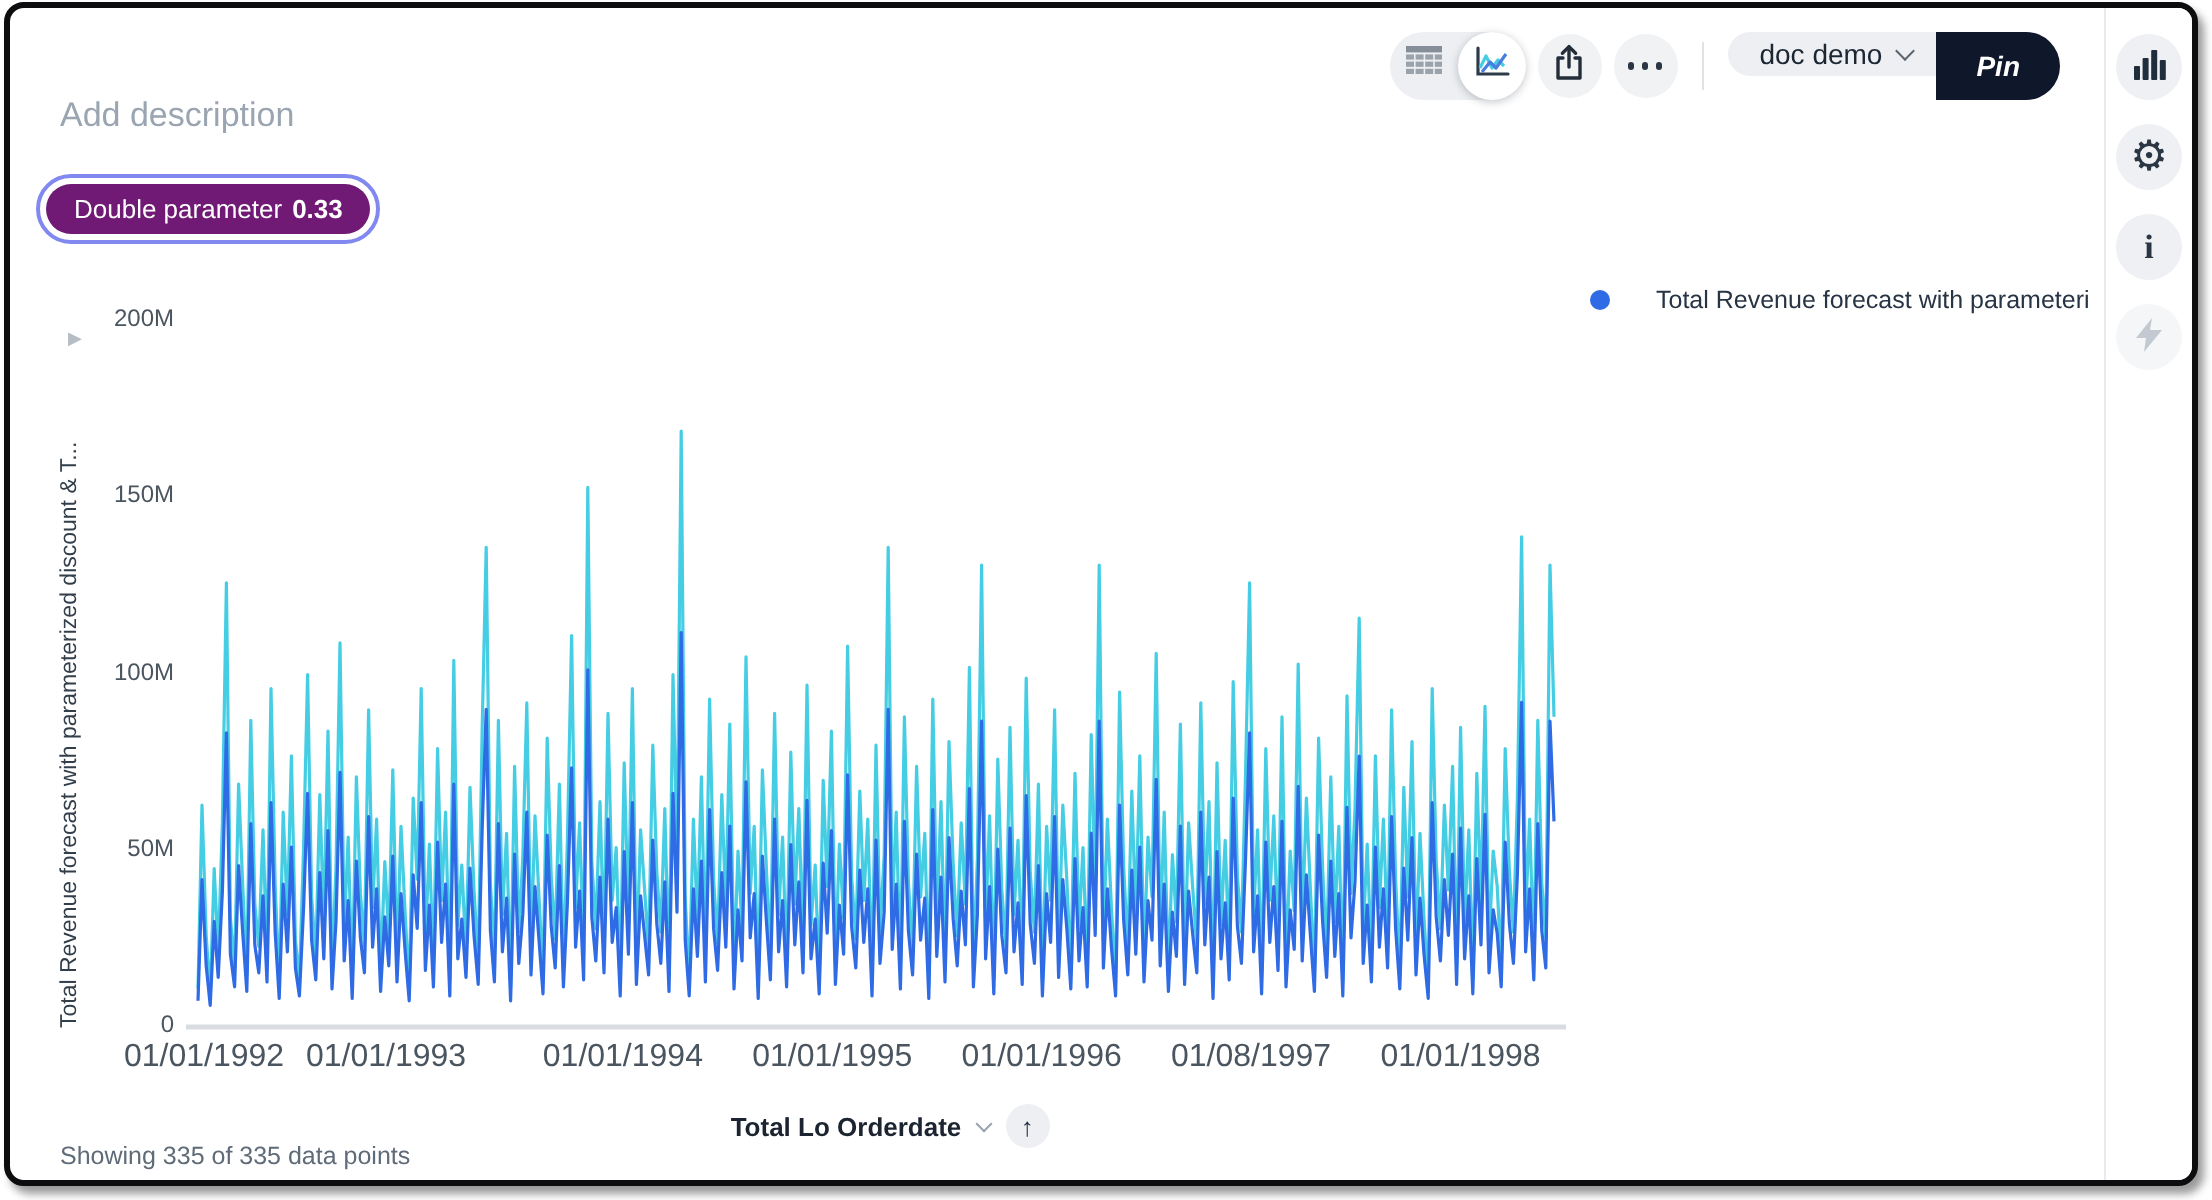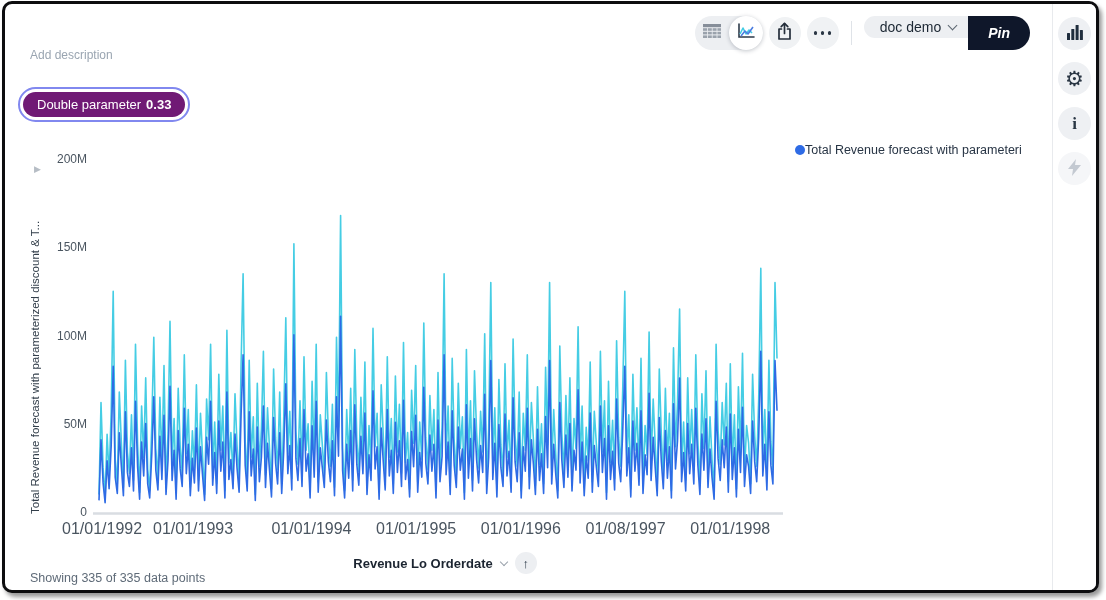--- a/index.html
+++ b/index.html
@@ -3,21 +3,21 @@
 <meta charset="utf-8">
 <style>
   * { margin:0; padding:0; box-sizing:border-box; }
   html,body { width:1106px; height:600px; background:#fff; font-family:"Liberation Sans", sans-serif; }
   .frame { position:absolute; left:2px; top:1px; width:1097px; height:592px;
            border:3px solid #0d0d0f; border-radius:10px; background:#fff;
            box-shadow:3px 4px 4px rgba(0,0,0,.4); overflow:hidden; }
 
   
   .page-title { position:absolute; left:25px; top:16px; font-size:17px; font-weight:700; color:#121a24; }
-  .page-desc  { position:absolute; left:25px; top:44px; font-size:12px; color:#9aa5b1; cursor:text; }
+  .page-desc  { position:absolute; left:25px; top:44px; font-size:17px; color:#9aa5b1; cursor:text; }
 
   
   .toolbar { position:absolute; top:12px; right:66px; height:34px; display:flex; align-items:center; gap:6px; }
   .seg-toggle { display:flex; align-items:center; background:#edeff2; border-radius:17px; height:34px; }
   .seg { width:34px; height:34px; display:flex; align-items:center; justify-content:center; cursor:pointer; }
   .seg.active { background:#fff; border-radius:50%; box-shadow:0 1px 4px rgba(20,30,50,.25); }
   .circ-btn { width:32px; height:32px; border-radius:50%; background:#f0f2f4; display:flex; align-items:center; justify-content:center; cursor:pointer; border:none; }
   .dots { display:flex; gap:3.5px; }
   .dots i { width:3.5px; height:3.5px; border-radius:50%; background:#2a3644; }
   .tb-divider { width:1px; height:24px; background:#dfe3e8; margin:0 6px; }
@@ -28,21 +28,21 @@
   .chev { width:7px; height:7px; border-right:1.7px solid #5c6670; border-bottom:1.7px solid #5c6670;
           transform:rotate(45deg); margin-top:-3px; }
 
   
   .param-wrap { position:absolute; left:13px; top:83px; border:2px solid #8188ef; border-radius:18px; padding:3px; cursor:pointer; }
   .param-pill { background:#701a75; color:#fff; border-radius:14px; padding:5px 14px; font-size:13px; display:flex; gap:5px; align-items:center; }
   .param-pill b { font-weight:700; }
 
   
   .legend { position:absolute; left:790px; top:139px; }
-  .legend-row { display:flex; align-items:center; gap:0; margin-bottom:11px; cursor:pointer; }
+  .legend-row { display:flex; align-items:center; gap:23px; margin-bottom:11px; cursor:pointer; }
   .legend-dot { width:10px; height:10px; border-radius:50%; }
   .legend-label { font-size:12.5px; color:#273444; white-space:nowrap; }
 
   
   .ytick { position:absolute; left:30px; width:52px; text-align:right; font-size:12px; color:#4a5560; }
   .xtick { position:absolute; width:80px; text-align:center; font-size:16px; color:#4a5560; top:516px; }
   .y-axis-title { position:absolute; left:24px; top:168px; height:342px; width:16px;
                   writing-mode:vertical-rl; transform:rotate(180deg);
                   font-size:11.5px; color:#323e4a; white-space:nowrap; overflow:hidden; }
   .collapse-tri { position:absolute; left:29px; top:160px; font-size:9px; color:#b6bdc5; cursor:pointer; }
@@ -164,21 +164,21 @@
       <span class="xtick" style="left: 57px;">01/01/1992</span>
       <span class="xtick" style="left: 148px;">01/01/1993</span>
       <span class="xtick" style="left: 266.4px;">01/01/1994</span>
       <span class="xtick" style="left: 371.1px;">01/01/1995</span>
       <span class="xtick" style="left: 475.8px;">01/01/1996</span>
       <span class="xtick" style="left: 580.5px;">01/08/1997</span>
       <span class="xtick" style="left: 685.2px;">01/01/1998</span>
     </div>
 
   <div class="xaxis-ctl">
-    <span class="xaxis-label">Revenue Lo Orderdate</span>
+    <span class="xaxis-label">Total Lo Orderdate</span>
     <span class="chev-sm"></span>
     <button class="sort-btn">
       <span>↑</span>
     </button>
   </div>
 
   <div class="status-text">Showing 335 of 335 data points</div>
 
   <div class="right-rail">
     <button class="rail-btn">

